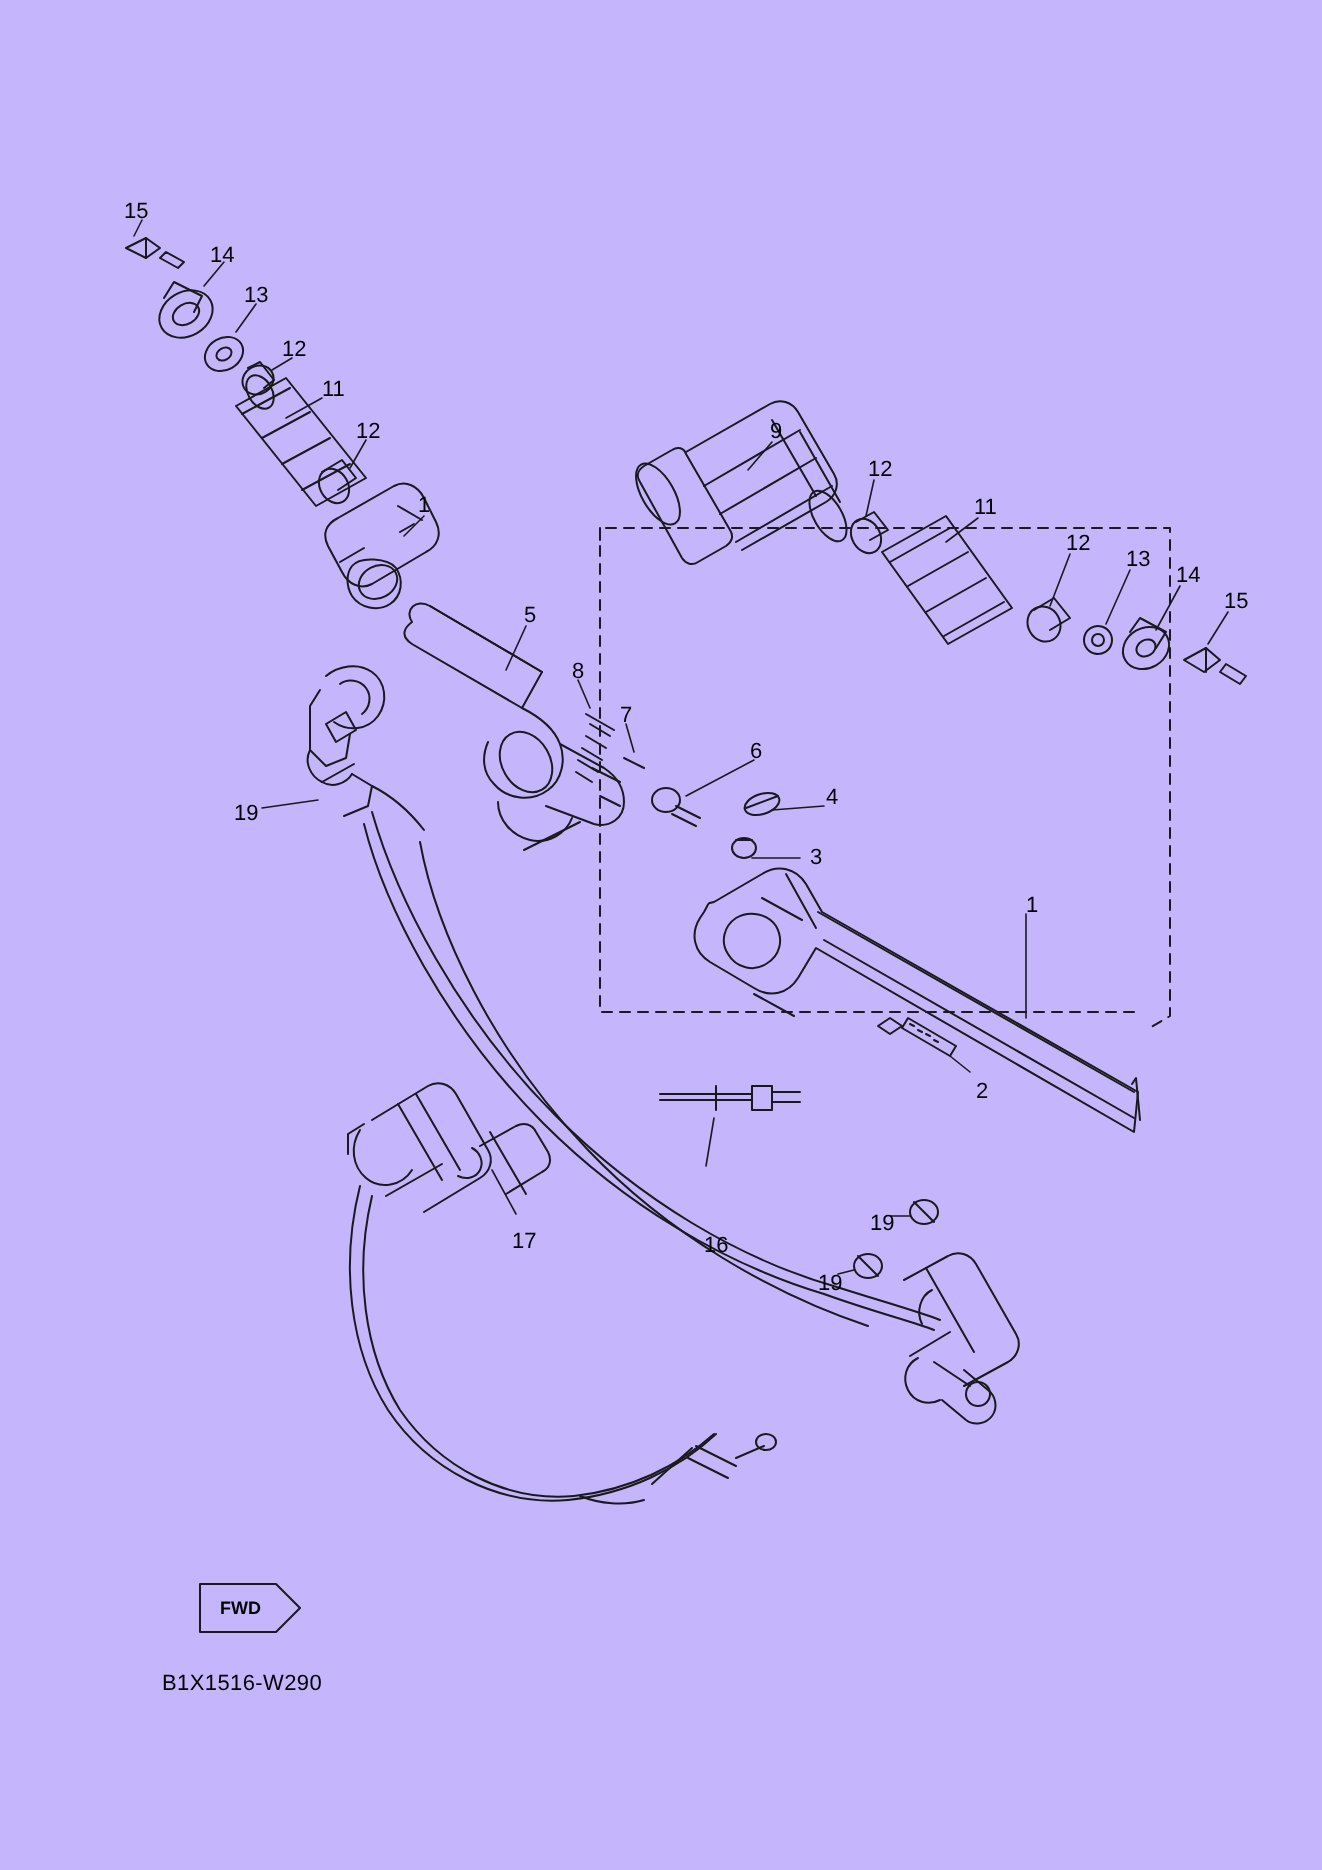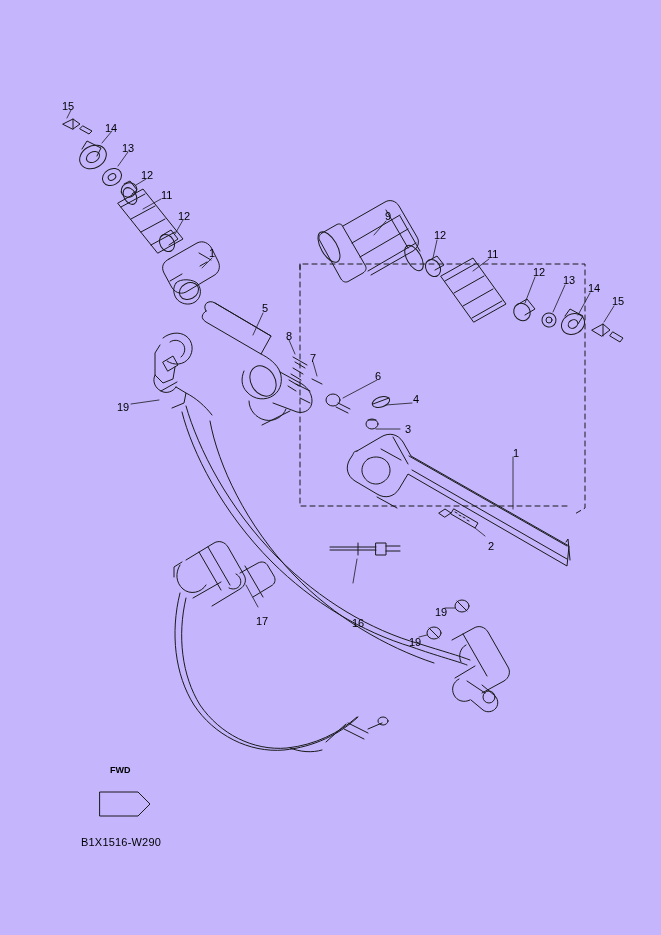--- a/index.html
+++ b/index.html
@@ -333,16 +333,16 @@
   <div class="callout" style="left:413px;top:394px;">4</div>
   <div class="callout" style="left:405px;top:424px;">3</div>
   <div class="callout" style="left:513px;top:448px;">1</div>
   <div class="callout" style="left:488px;top:541px;">2</div>
   <div class="callout" style="left:117px;top:402px;">19</div>
   <div class="callout" style="left:256px;top:616px;text-align:center;">17</div>
   <div class="callout" style="left:352px;top:618px;">16</div>
   <div class="callout" style="left:435px;top:607px;">19</div>
   <div class="callout" style="left:409px;top:637px;">19</div>
 
-  <div class="fwd-label" style="left:110px;top:765px;">FWD</div>
+  <div class="fwd-label" style="left:110px;top:799px;">FWD</div>
   <div class="partcode" style="left:70px;top:836px;padding-left:11px;">B1X1516-W290</div>
 
 </div>
 
 </body></html>

